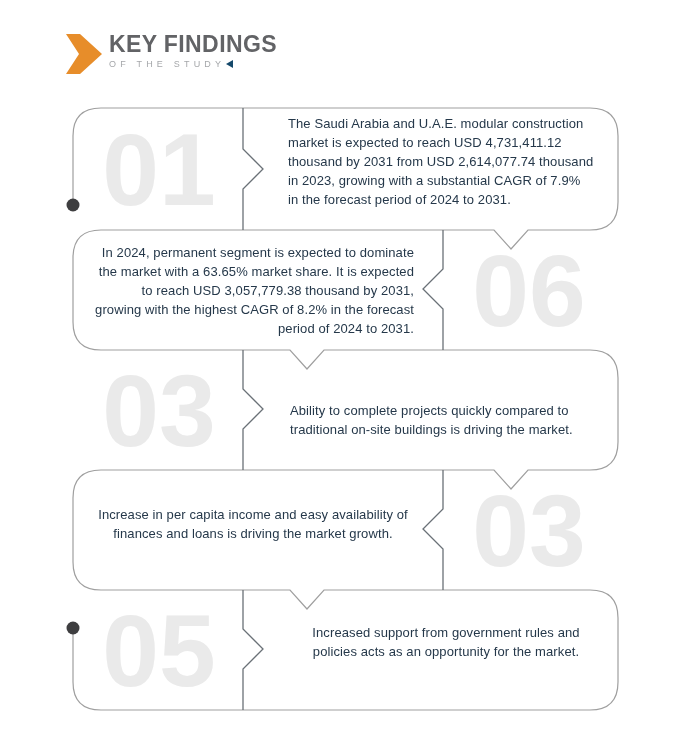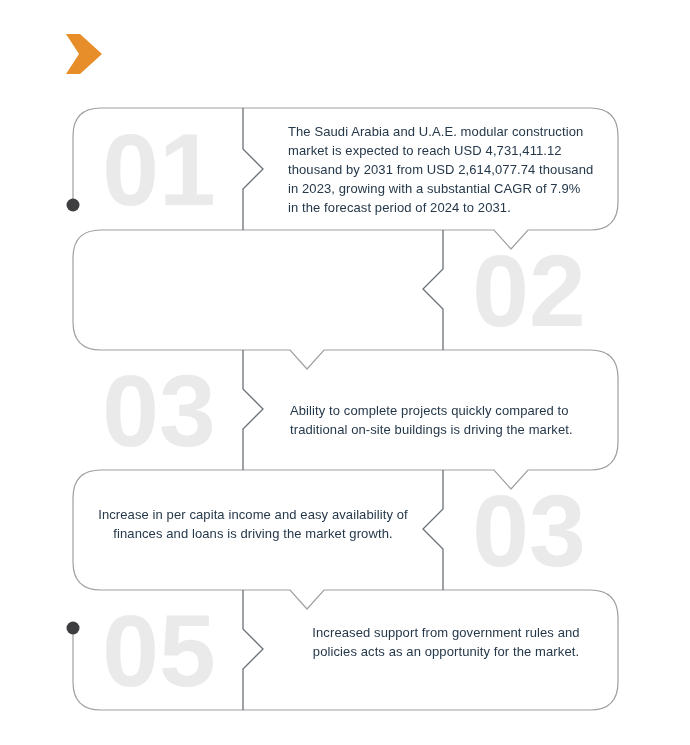--- a/index.html
+++ b/index.html
@@ -31,21 +31,21 @@
   .n2{left:445px;top:234px;width:168px;height:114px;}
   .n3{left:75px;top:354px;width:168px;height:114px;}
   .n4{left:445px;top:474px;width:168px;height:114px;}
   .n5{left:75px;top:594px;width:168px;height:114px;}
 
   
   .txt{
     position:absolute;display:flex;flex-direction:column;justify-content:center;
     font-size:13px;line-height:19px;color:#25384a;letter-spacing:0.1px;
   }
-  .t1{left:288px;top:108px;width:306px;height:122px;text-align:left;}
+  .t1{left:288px;top:100px;width:306px;height:122px;text-align:left;}
   .t2{left:92px;top:230px;width:322px;height:120px;text-align:right;}
   .t3{left:290px;top:350px;width:312px;height:140px;text-align:left;}
   .t4{left:92px;top:470px;width:322px;height:108px;text-align:center;}
   .t5{left:290px;top:590px;width:312px;height:104px;text-align:center;}
 </style>
 </head>
 <body>
 
 <div class="canvas">
 
@@ -78,26 +78,34 @@
     <path class="divider" d="M 243 590 L 243 629 L 263 649 L 243 669 L 243 710"></path>
 
     <circle class="dot" cx="73" cy="205" r="6.5"></circle>
     <circle class="dot" cx="73" cy="628" r="6.5"></circle>
   </svg>
 
   <div class="header">
     <svg class="logo-arrow" width="36" height="40" viewBox="0 0 36 40">
       <polygon points="0,0 14,0 36,20 14,40 0,40 13,20" fill="#e78d2a"></polygon>
     </svg>
+    <div class="title-col">
+      <div class="title">KEY FINDINGS</div>
+      <div class="subrow">
+        <span class="subtitle">OF THE STUDY</span>
+        <span class="mark"></span>
+      </div>
+    </div>
   </div>
 
   <div class="num n1">01</div>
   <div class="txt t1">The Saudi Arabia and U.A.E. modular construction market is expected to reach USD 4,731,411.12 thousand by 2031 from USD 2,614,077.74 thousand in 2023, growing with a substantial CAGR of 7.9% in the forecast period of 2024 to 2031.</div>
 
-  <div class="num n2">02</div>
+  <div class="num n2">06</div>
+  <div class="txt t2">In 2024, permanent segment is expected to dominate the market with a 63.65% market share. It is expected to reach USD 3,057,779.38 thousand by 2031, growing with the highest CAGR of 8.2% in the forecast period of 2024 to 2031.</div>
 
   <div class="num n3">03</div>
   <div class="txt t3">Ability to complete projects quickly compared to traditional on-site buildings is driving the market.</div>
 
   <div class="num n4">03</div>
   <div class="txt t4">Increase in per capita income and easy availability of finances and loans is driving the market growth.</div>
 
   <div class="num n5">05</div>
   <div class="txt t5">Increased support from government rules and policies acts as an opportunity for the market.</div>
 

